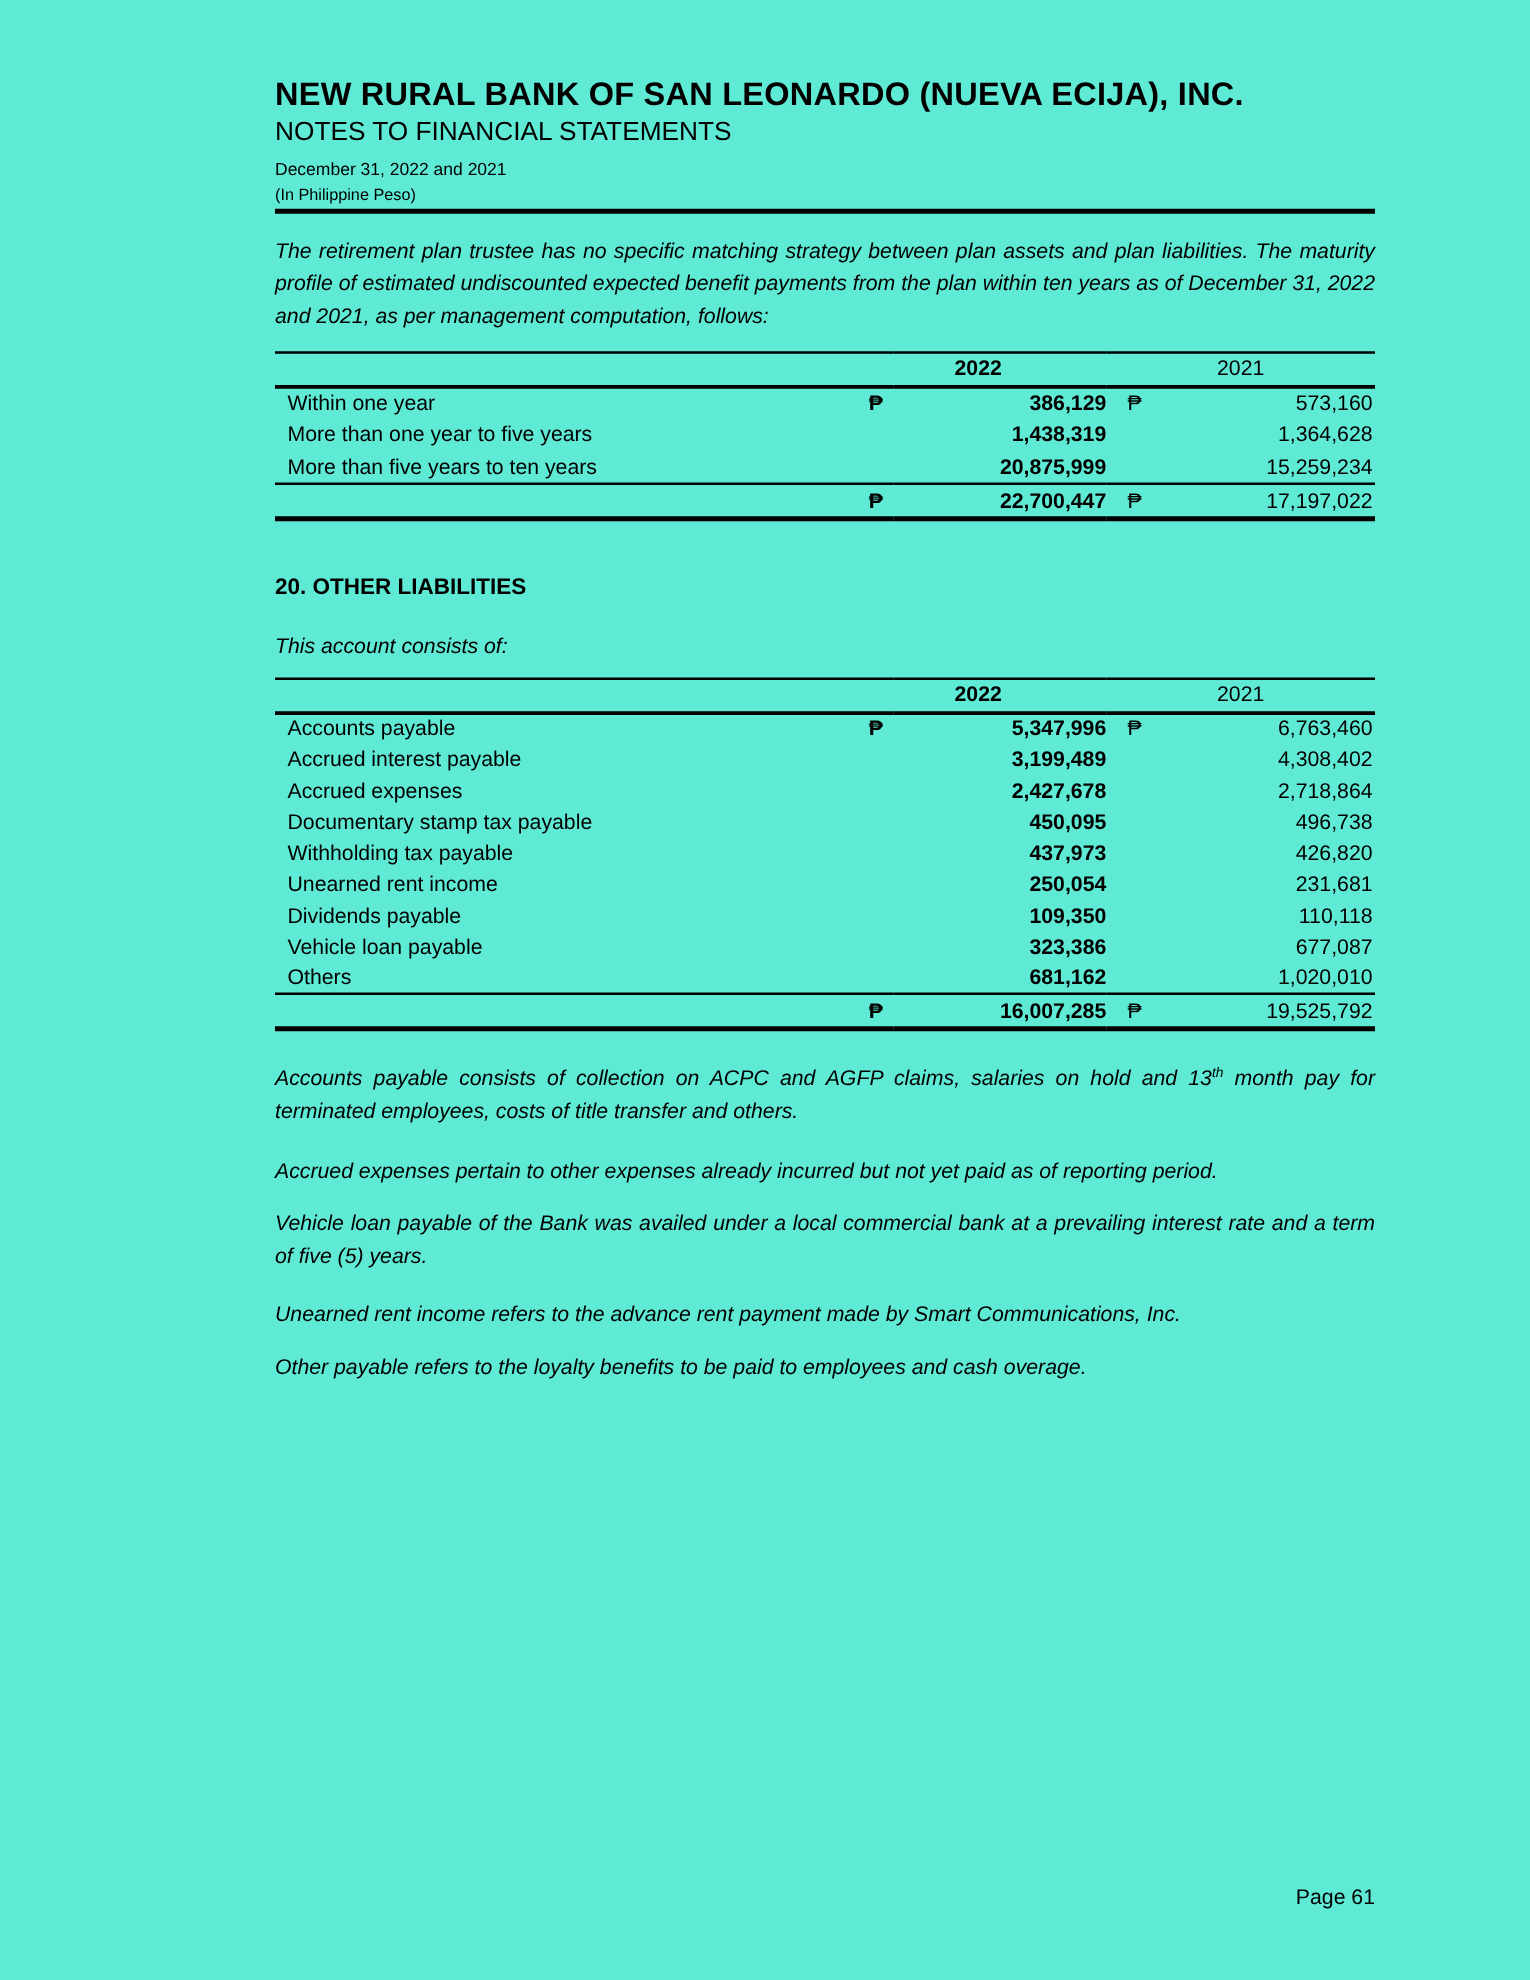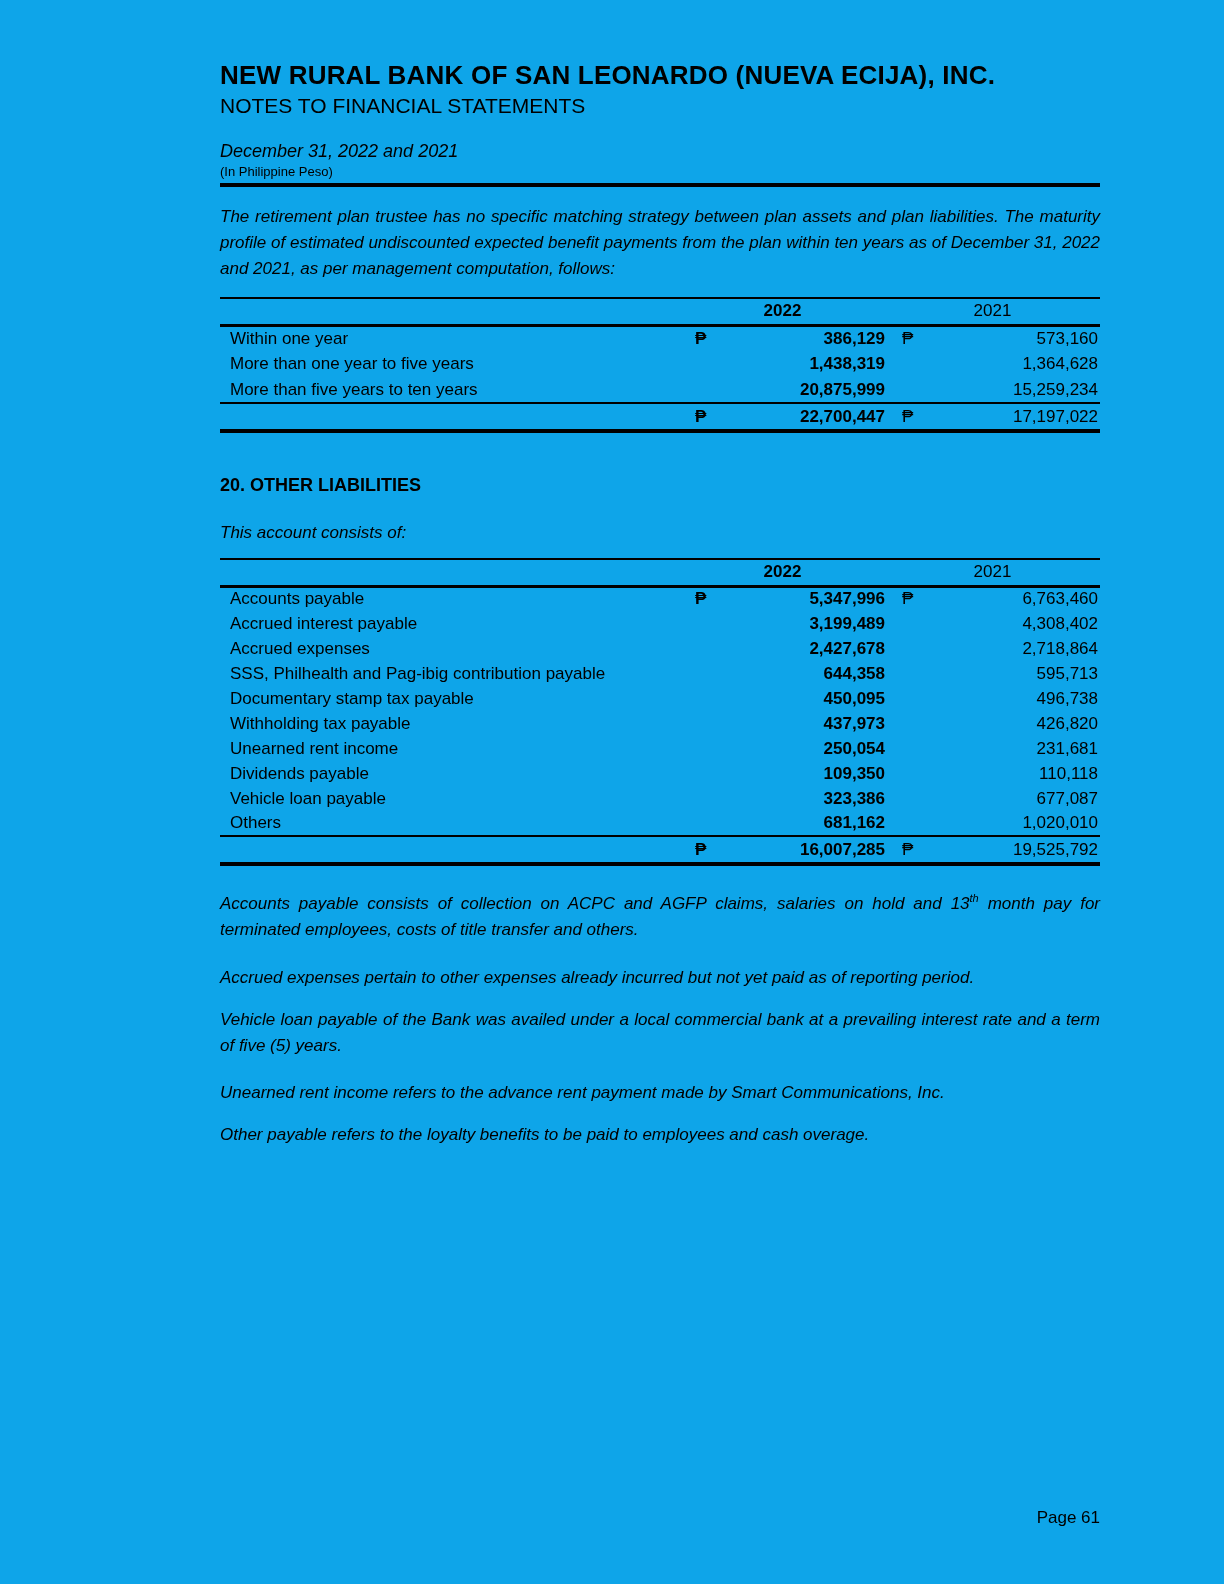--- a/index.html
+++ b/index.html
@@ -6,39 +6,39 @@
   html, body { background: #ffffff; }
   body {
     width: 1224px; height: 1584px;
     font-family: "Liberation Sans", "DejaVu Sans", sans-serif;
     color: #000000;
     position: relative;
   }
   .page {
     position: relative;
     width: 1224px; height: 1584px;
-    background: #0ea5e9;
+    background: #5eead4;
     overflow: hidden;
   }
   .content {
     position: absolute;
     left: 220px; top: 60px;
     width: 880px;
   }
   .bank-title {
     font-size: 26px; font-weight: bold;
     line-height: 30px;
     letter-spacing: 0.2px;
   }
   .doc-subtitle {
     font-size: 21px; font-weight: normal;
     line-height: 25px; margin-top: 3px;
   }
   .doc-date {
-    font-size: 18px; line-height: 22px; margin-top: 22px; font-style: italic;
+    font-size: 14px; line-height: 22px; margin-top: 6px;
   }
   .doc-currency {
     font-size: 13px; line-height: 16px; margin-top: 2px;
   }
   .header-rule {
     height: 4px; background: #000;
     margin-top: 3px;
   }
   p.body-text {
     font-size: 17px; line-height: 26px;
@@ -194,27 +194,20 @@
           <td class="num v2021">4,308,402</td>
         </tr>
         <tr class="body-row">
           <td class="label">Accrued expenses</td>
           <td class="peso p2022"></td>
           <td class="num v2022">2,427,678</td>
           <td class="peso p2021"></td>
           <td class="num v2021">2,718,864</td>
         </tr>
         <tr class="body-row">
-          <td class="label">SSS, Philhealth and Pag-ibig contribution payable</td>
-          <td class="peso p2022"></td>
-          <td class="num v2022">644,358</td>
-          <td class="peso p2021"></td>
-          <td class="num v2021">595,713</td>
-        </tr>
-        <tr class="body-row">
           <td class="label">Documentary stamp tax payable</td>
           <td class="peso p2022"></td>
           <td class="num v2022">450,095</td>
           <td class="peso p2021"></td>
           <td class="num v2021">496,738</td>
         </tr>
         <tr class="body-row">
           <td class="label">Withholding tax payable</td>
           <td class="peso p2022"></td>
           <td class="num v2022">437,973</td>

